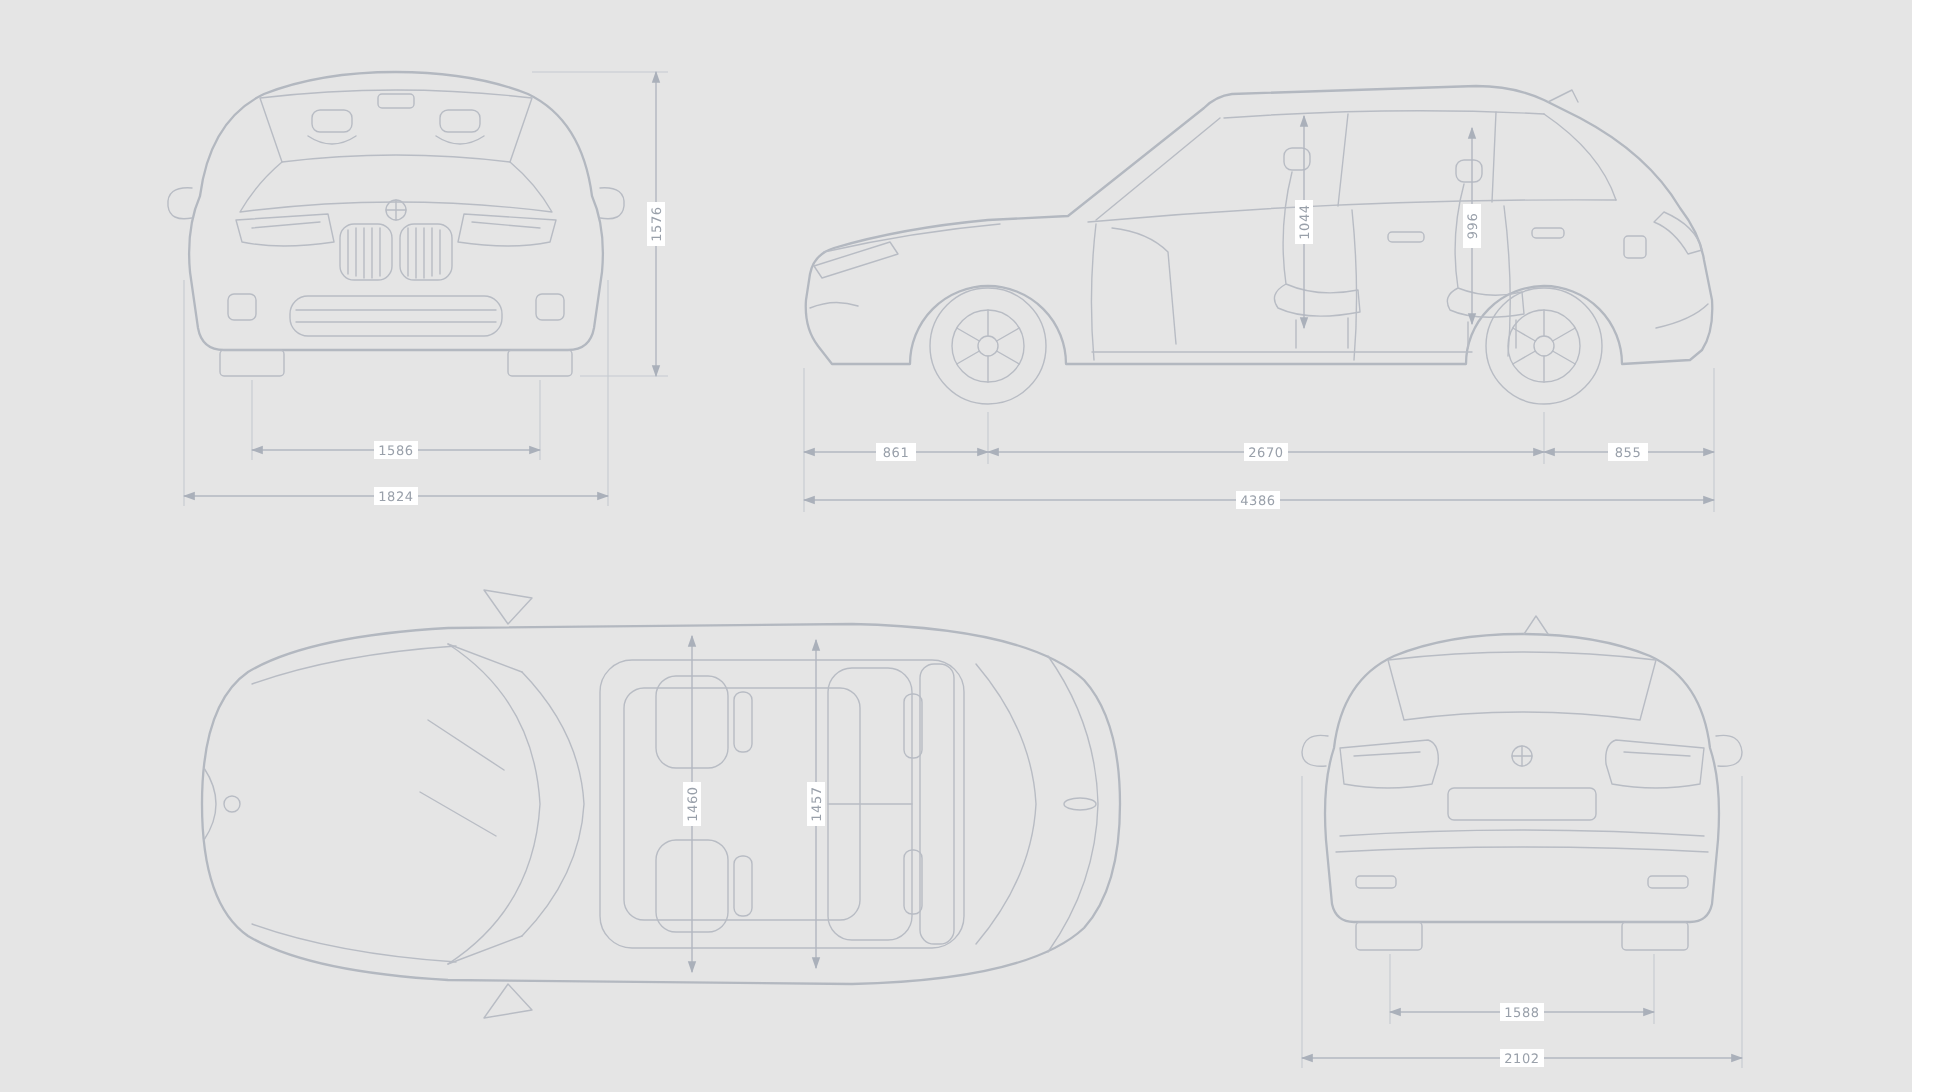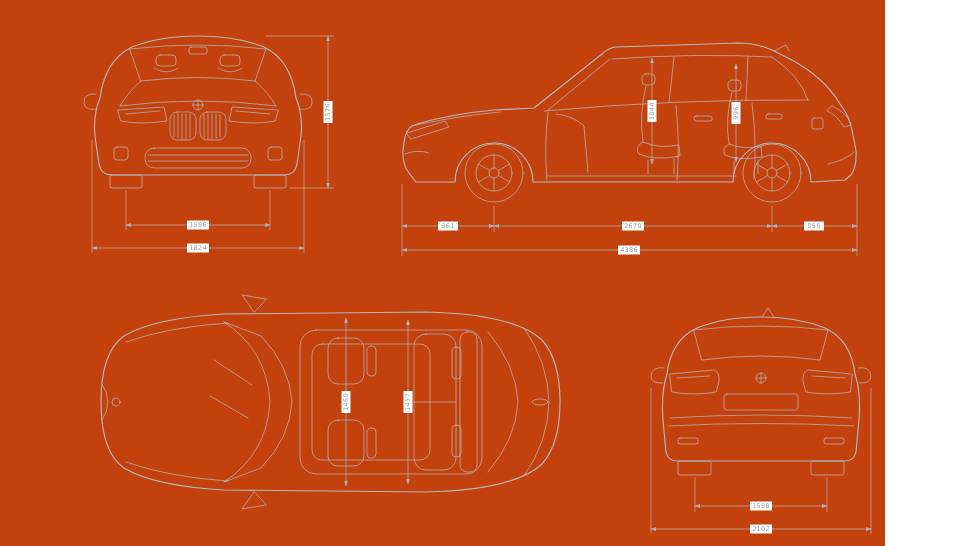--- a/index.html
+++ b/index.html
@@ -1,17 +1,17 @@
 <!DOCTYPE html>
 <html><head>
 <meta charset="utf-8">
 <style>
   html,body{margin:0;padding:0;background:#ffffff;}
   body{width:967px;height:546px;font-family:"DejaVu Sans",sans-serif;}
-  .stage{position:relative;width:885px;height:546px;background:#c2410c;overflow:hidden;}
+  .stage{position:relative;width:956px;height:546px;background:#e5e5e5;overflow:hidden;}
   svg{position:absolute;left:0;top:0;}
   .car{stroke:#b3b8c0;fill:none;stroke-width:1.15;stroke-linejoin:round;stroke-linecap:round;}
   .detail{stroke:#b8bcc4;fill:none;stroke-width:0.7;stroke-linejoin:round;stroke-linecap:round;}
   .dim{stroke:#b2b7c0;fill:none;stroke-width:0.7;}
   .ext{stroke:#c6cad1;fill:none;stroke-width:0.55;}
   text.dim-label{font-size:6.5px;fill:#99a0aa;font-family:"DejaVu Sans",sans-serif;letter-spacing:0.3px;}
   .lbl-bg{fill:#ffffff;stroke:none;}
 </style>
 </head>
 <body>

